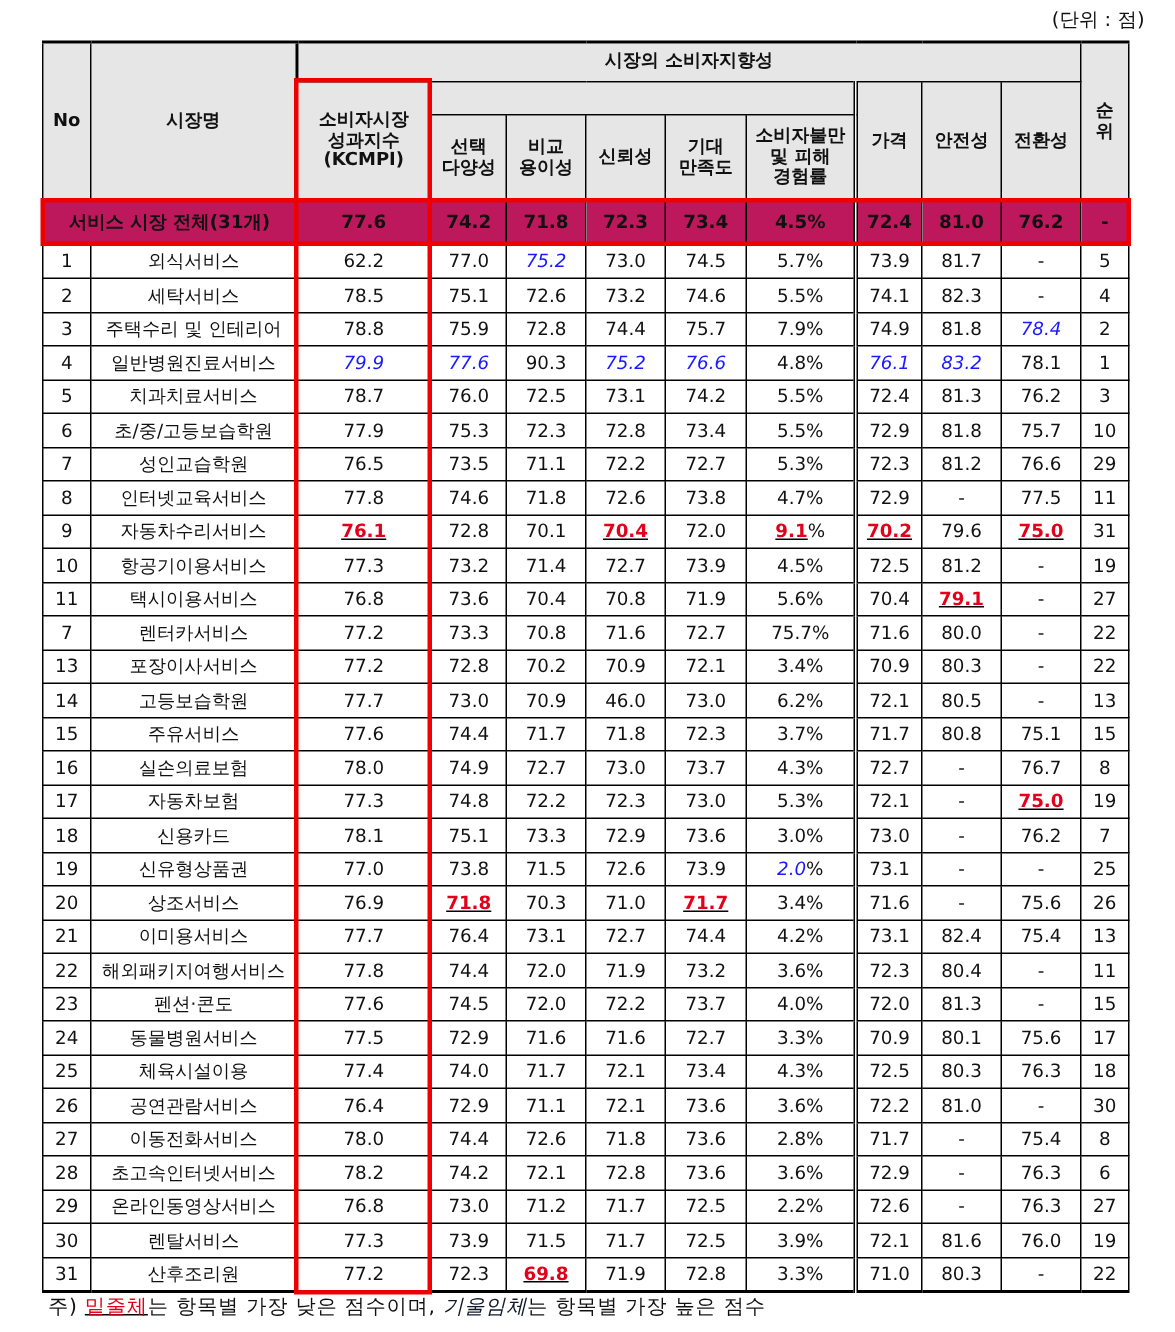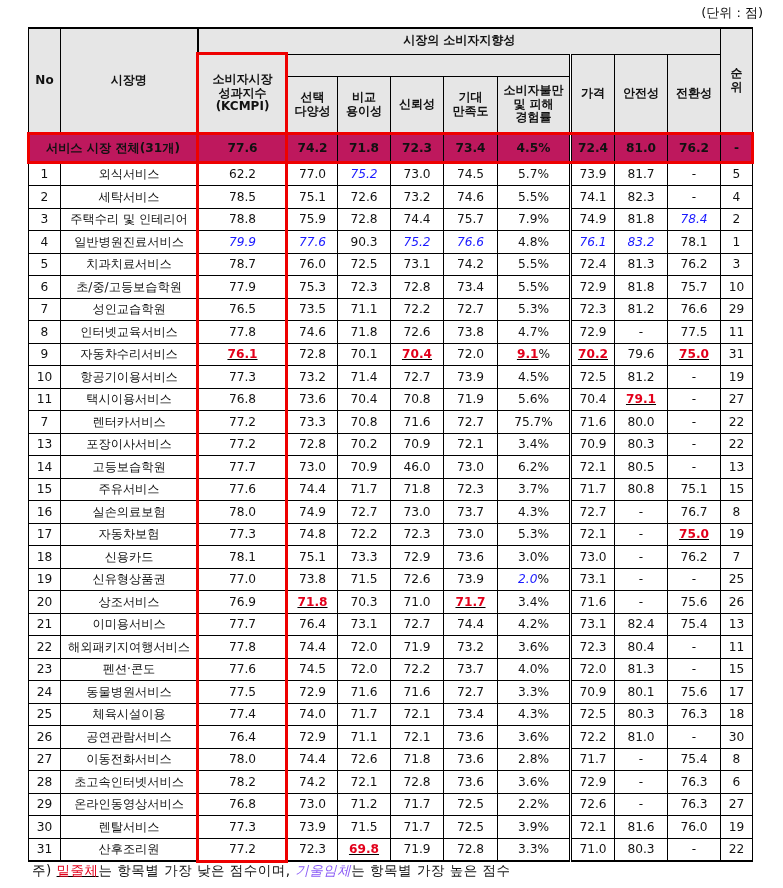--- a/index.html
+++ b/index.html
@@ -11,21 +11,21 @@
   table.main tr.head-top th { border-top:2.5px solid #000; }
   .total td { background:#be185d; font-weight:bold; height:29px; }
   tbody.rows td { height:21.5px; }
   tbody.rows tr:last-child td { border-bottom:2.5px solid #000; }
   .dbl { border-left:3px double #000 !important; }
   .hl-low { color:#e3001b; font-weight:bold; text-decoration:underline; text-decoration-color:#000; }
   .hl-high { color:#1a1aff; font-weight:normal; font-style:italic; }
   .box-red { position:absolute; border:3px solid #ee0000; pointer-events:none; box-sizing:border-box; }
   .footnote { position:absolute; left:32px; top:862px; font-size:13.5px; letter-spacing:0.5px; }
   .footnote .low { color:#e3001b; text-decoration:underline; text-decoration-color:#000; }
-  .footnote .high { color:#8b5cf6; font-style:italic;margin-top:30px; }
+  .footnote .high { color:#0f172a; font-style:italic;margin-top:30px; }
 </style>
 </head>
 <body>
 
 <div class="unit">(단위 : 점)</div>
 
 <table class="main">
   <colgroup>
     <col style="width:32px">
       <col style="width:137px">

